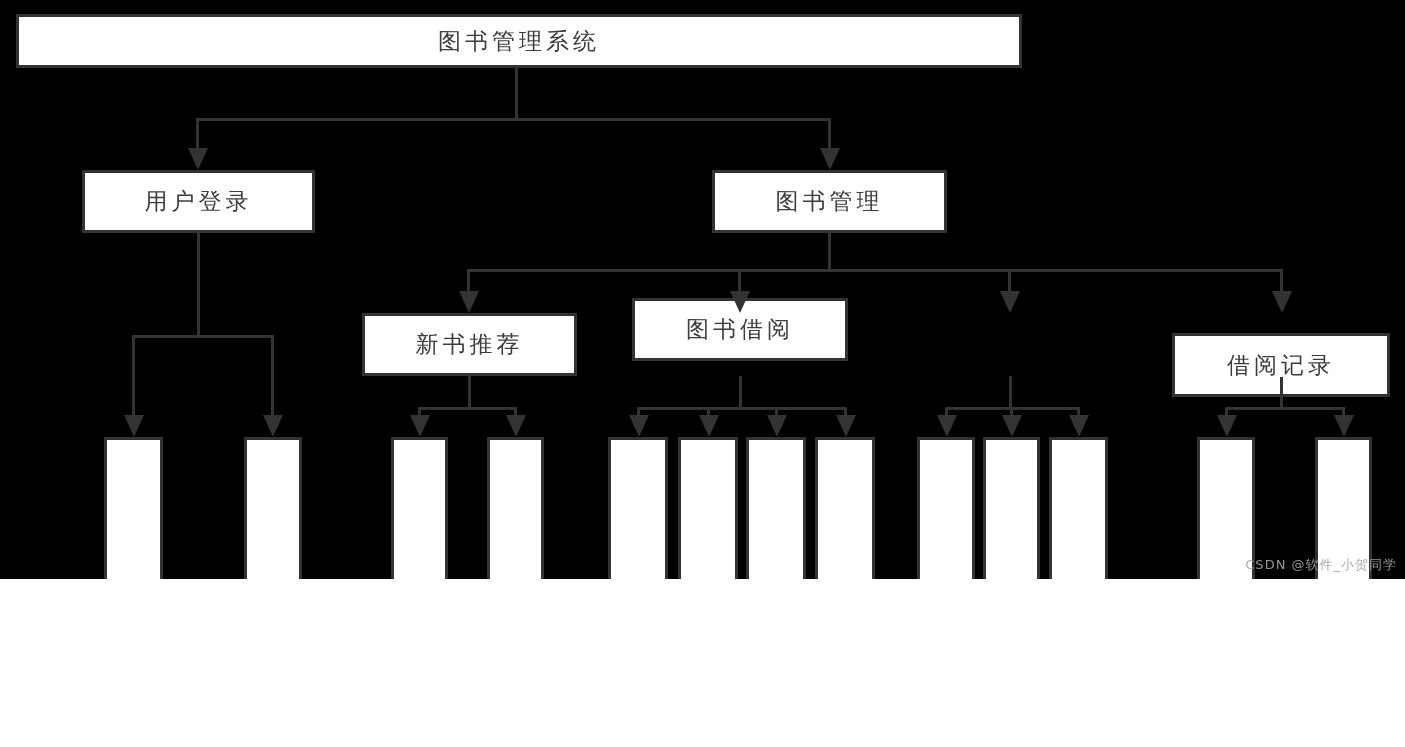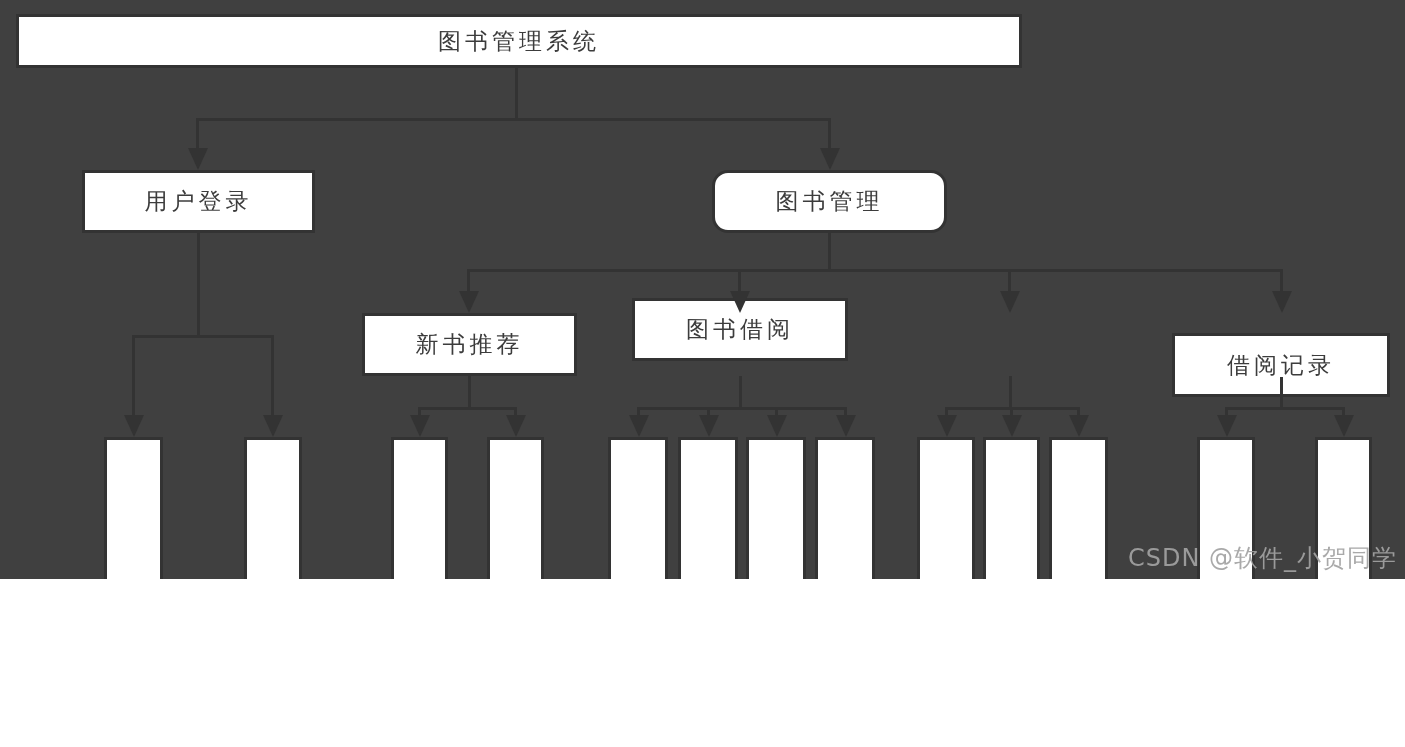--- a/index.html
+++ b/index.html
@@ -1,20 +1,20 @@
 <!DOCTYPE html>
 <html><head>
 <meta charset="utf-8">
 <style>
   html, body { margin: 0; padding: 0; background: #ffffff; }
   #canvas {
     position: relative;
     width: 1405px;
     height: 579px;
-    background: #404040;
+    background: #000000;
     font-family: "DejaVu Sans", "Liberation Sans", sans-serif;
     overflow: hidden;
   }
   .box {
     position: absolute;
     box-sizing: border-box;
     border: 3px solid #333333;
     background: #ffffff;
     display: flex;
     align-items: center;
@@ -54,40 +54,40 @@
     bottom: -22px;
     width: 0; height: 0;
     border-left: 10px solid transparent;
     border-right: 10px solid transparent;
     border-top: 22px solid #333333;
   }
   #watermark {
     position: absolute;
     right: 8px;
     bottom: 5px;
-    font-size: 24px;
+    font-size: 13px;
     letter-spacing: 1px;
     color: rgba(162,162,162,0.92);
     white-space: nowrap;
     z-index: 5;
   }
 </style>
 </head>
 <body>
 
 <div id="canvas">
 
   <div class="box h" style="left:16px; top:14px; width:1006px; height:54px;">
     <span>图书管理系统</span>
   </div>
 
   <div class="box h" style="left:82px; top:170px; width:233px; height:63px;">
     <span>用户登录</span>
   </div>
-  <div class="box h" style="left:712px; top:170px; width:235px; height:63px;border-radius:16px;">
+  <div class="box h" style="left:712px; top:170px; width:235px; height:63px;">
     <span>图书管理</span>
   </div>
 
   <div class="box h" style="left:362px; top:313px; width:215px; height:63px;font-family:Liberation Mono, monospace;">
     <span>新书推荐</span>
   </div>
   <div class="box h" style="left:632px; top:298px; width:216px; height:63px;">
     <span>图书借阅</span>
   </div>
   <div class="box h" style="left:1172px; top:313px; width:218px; height:64px;margin-top:20px;">

